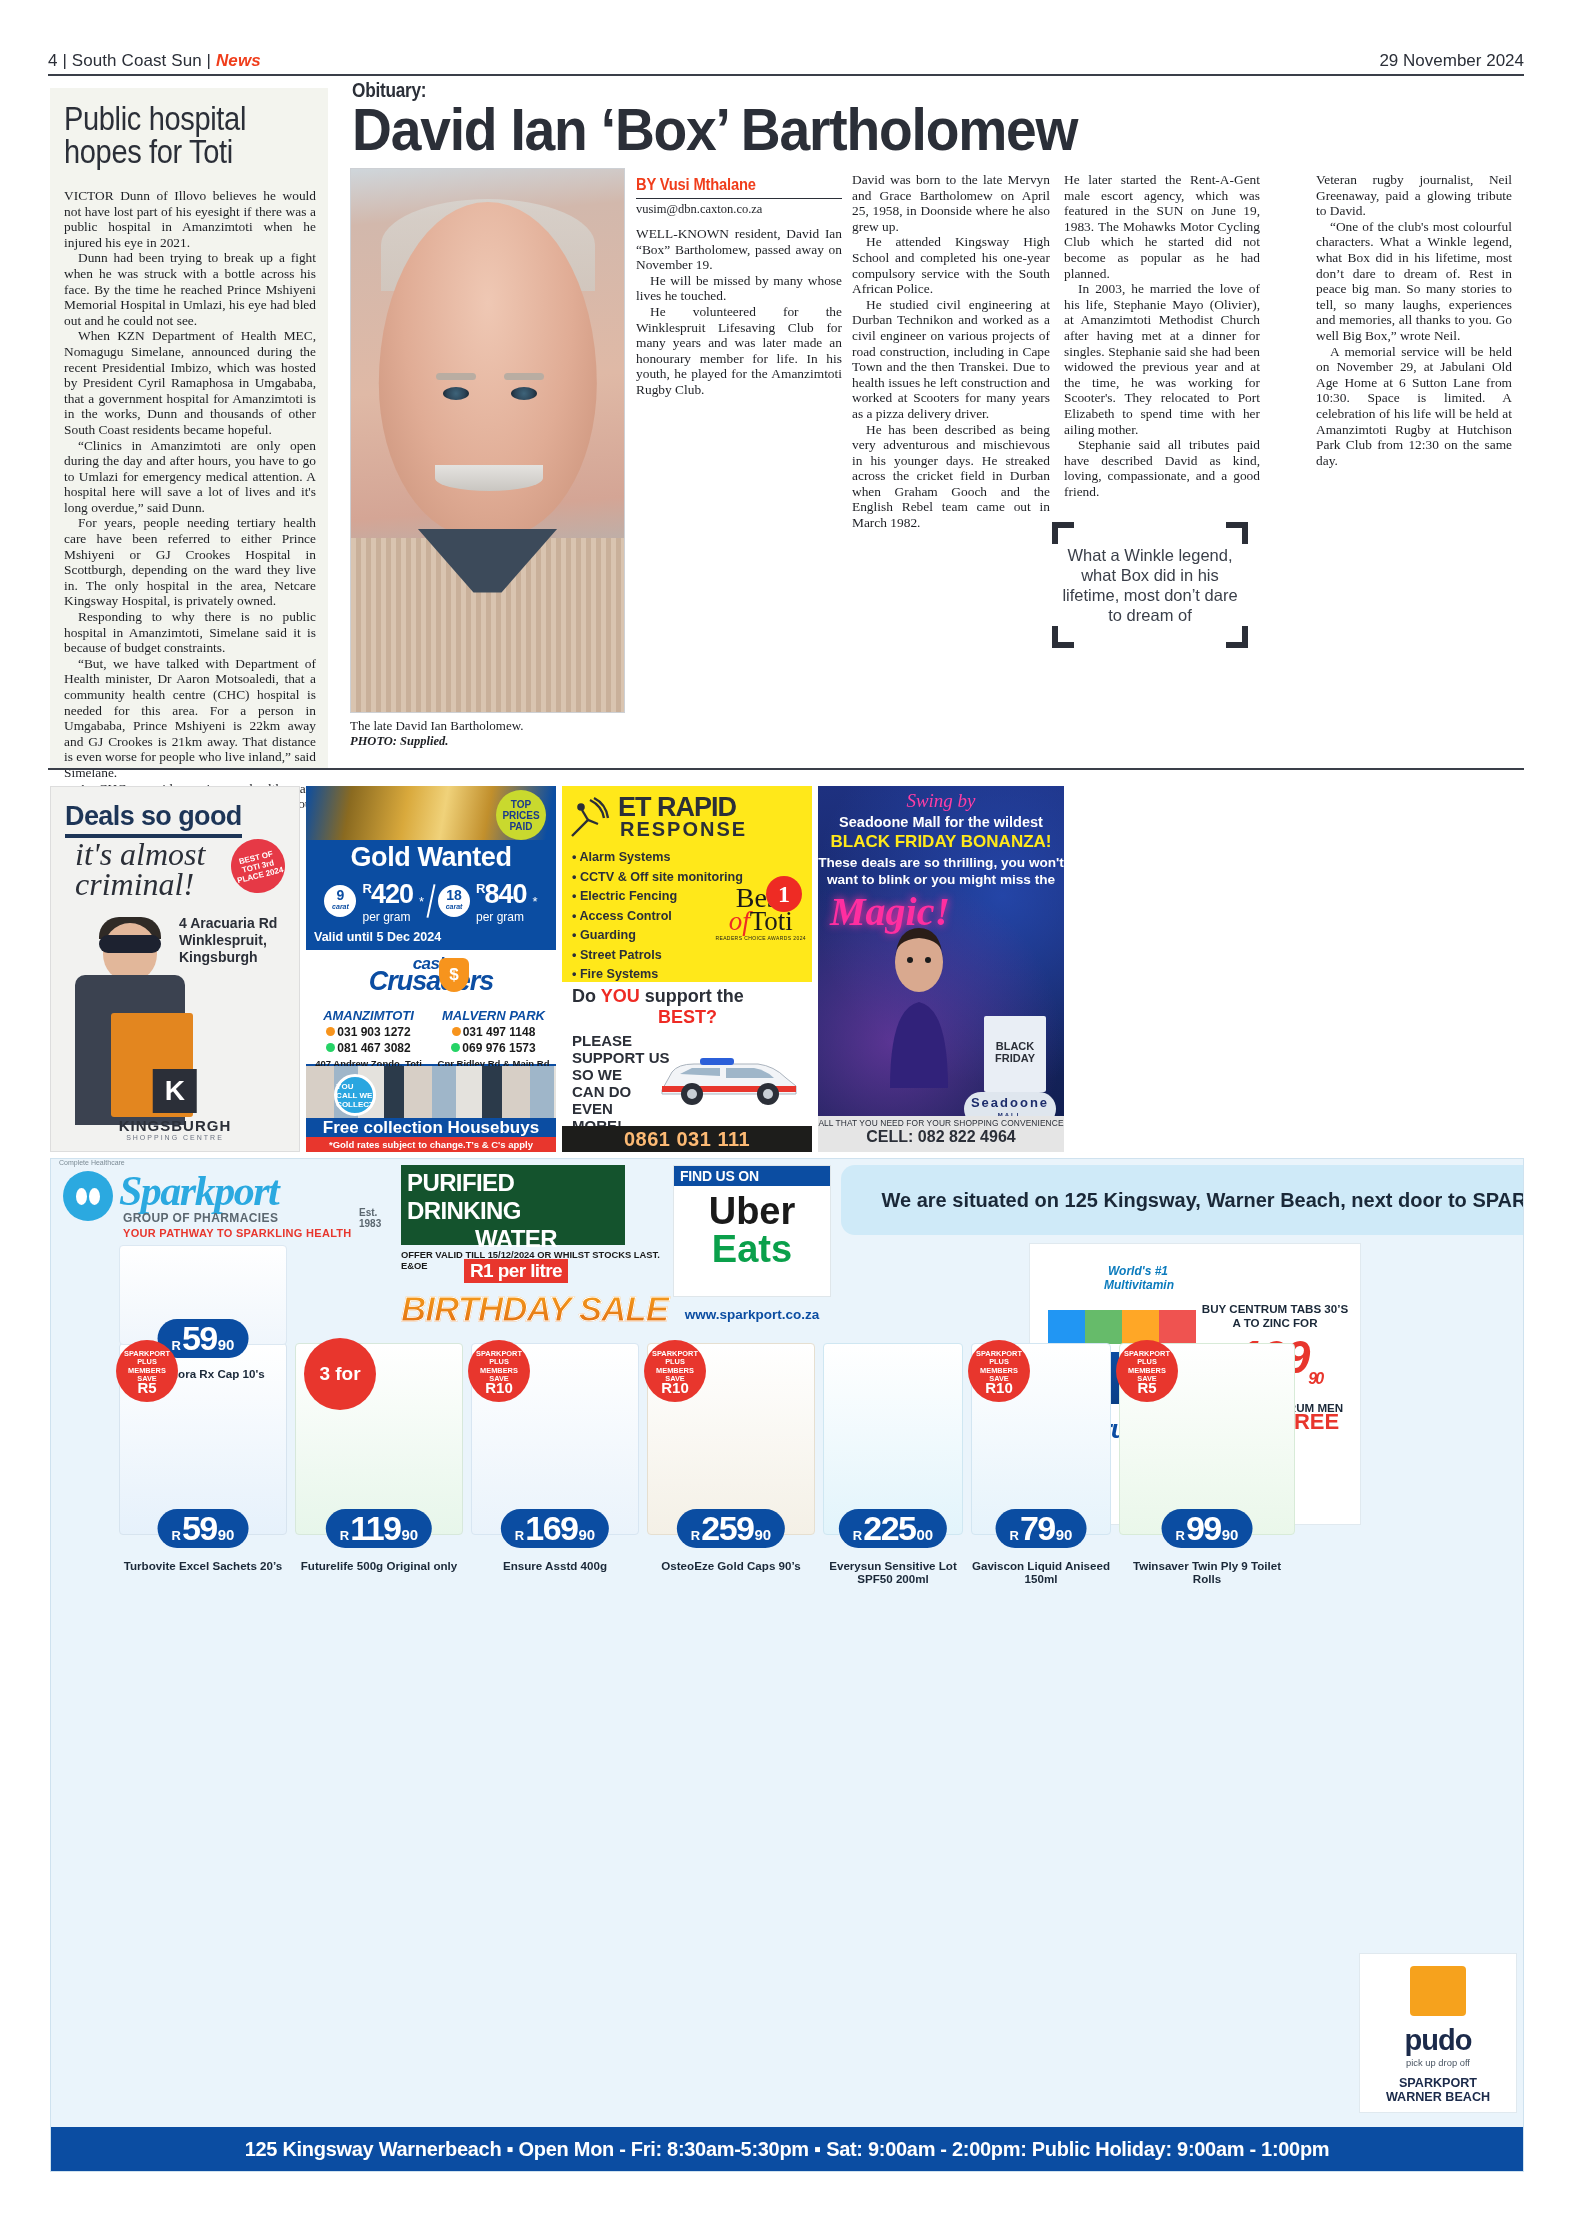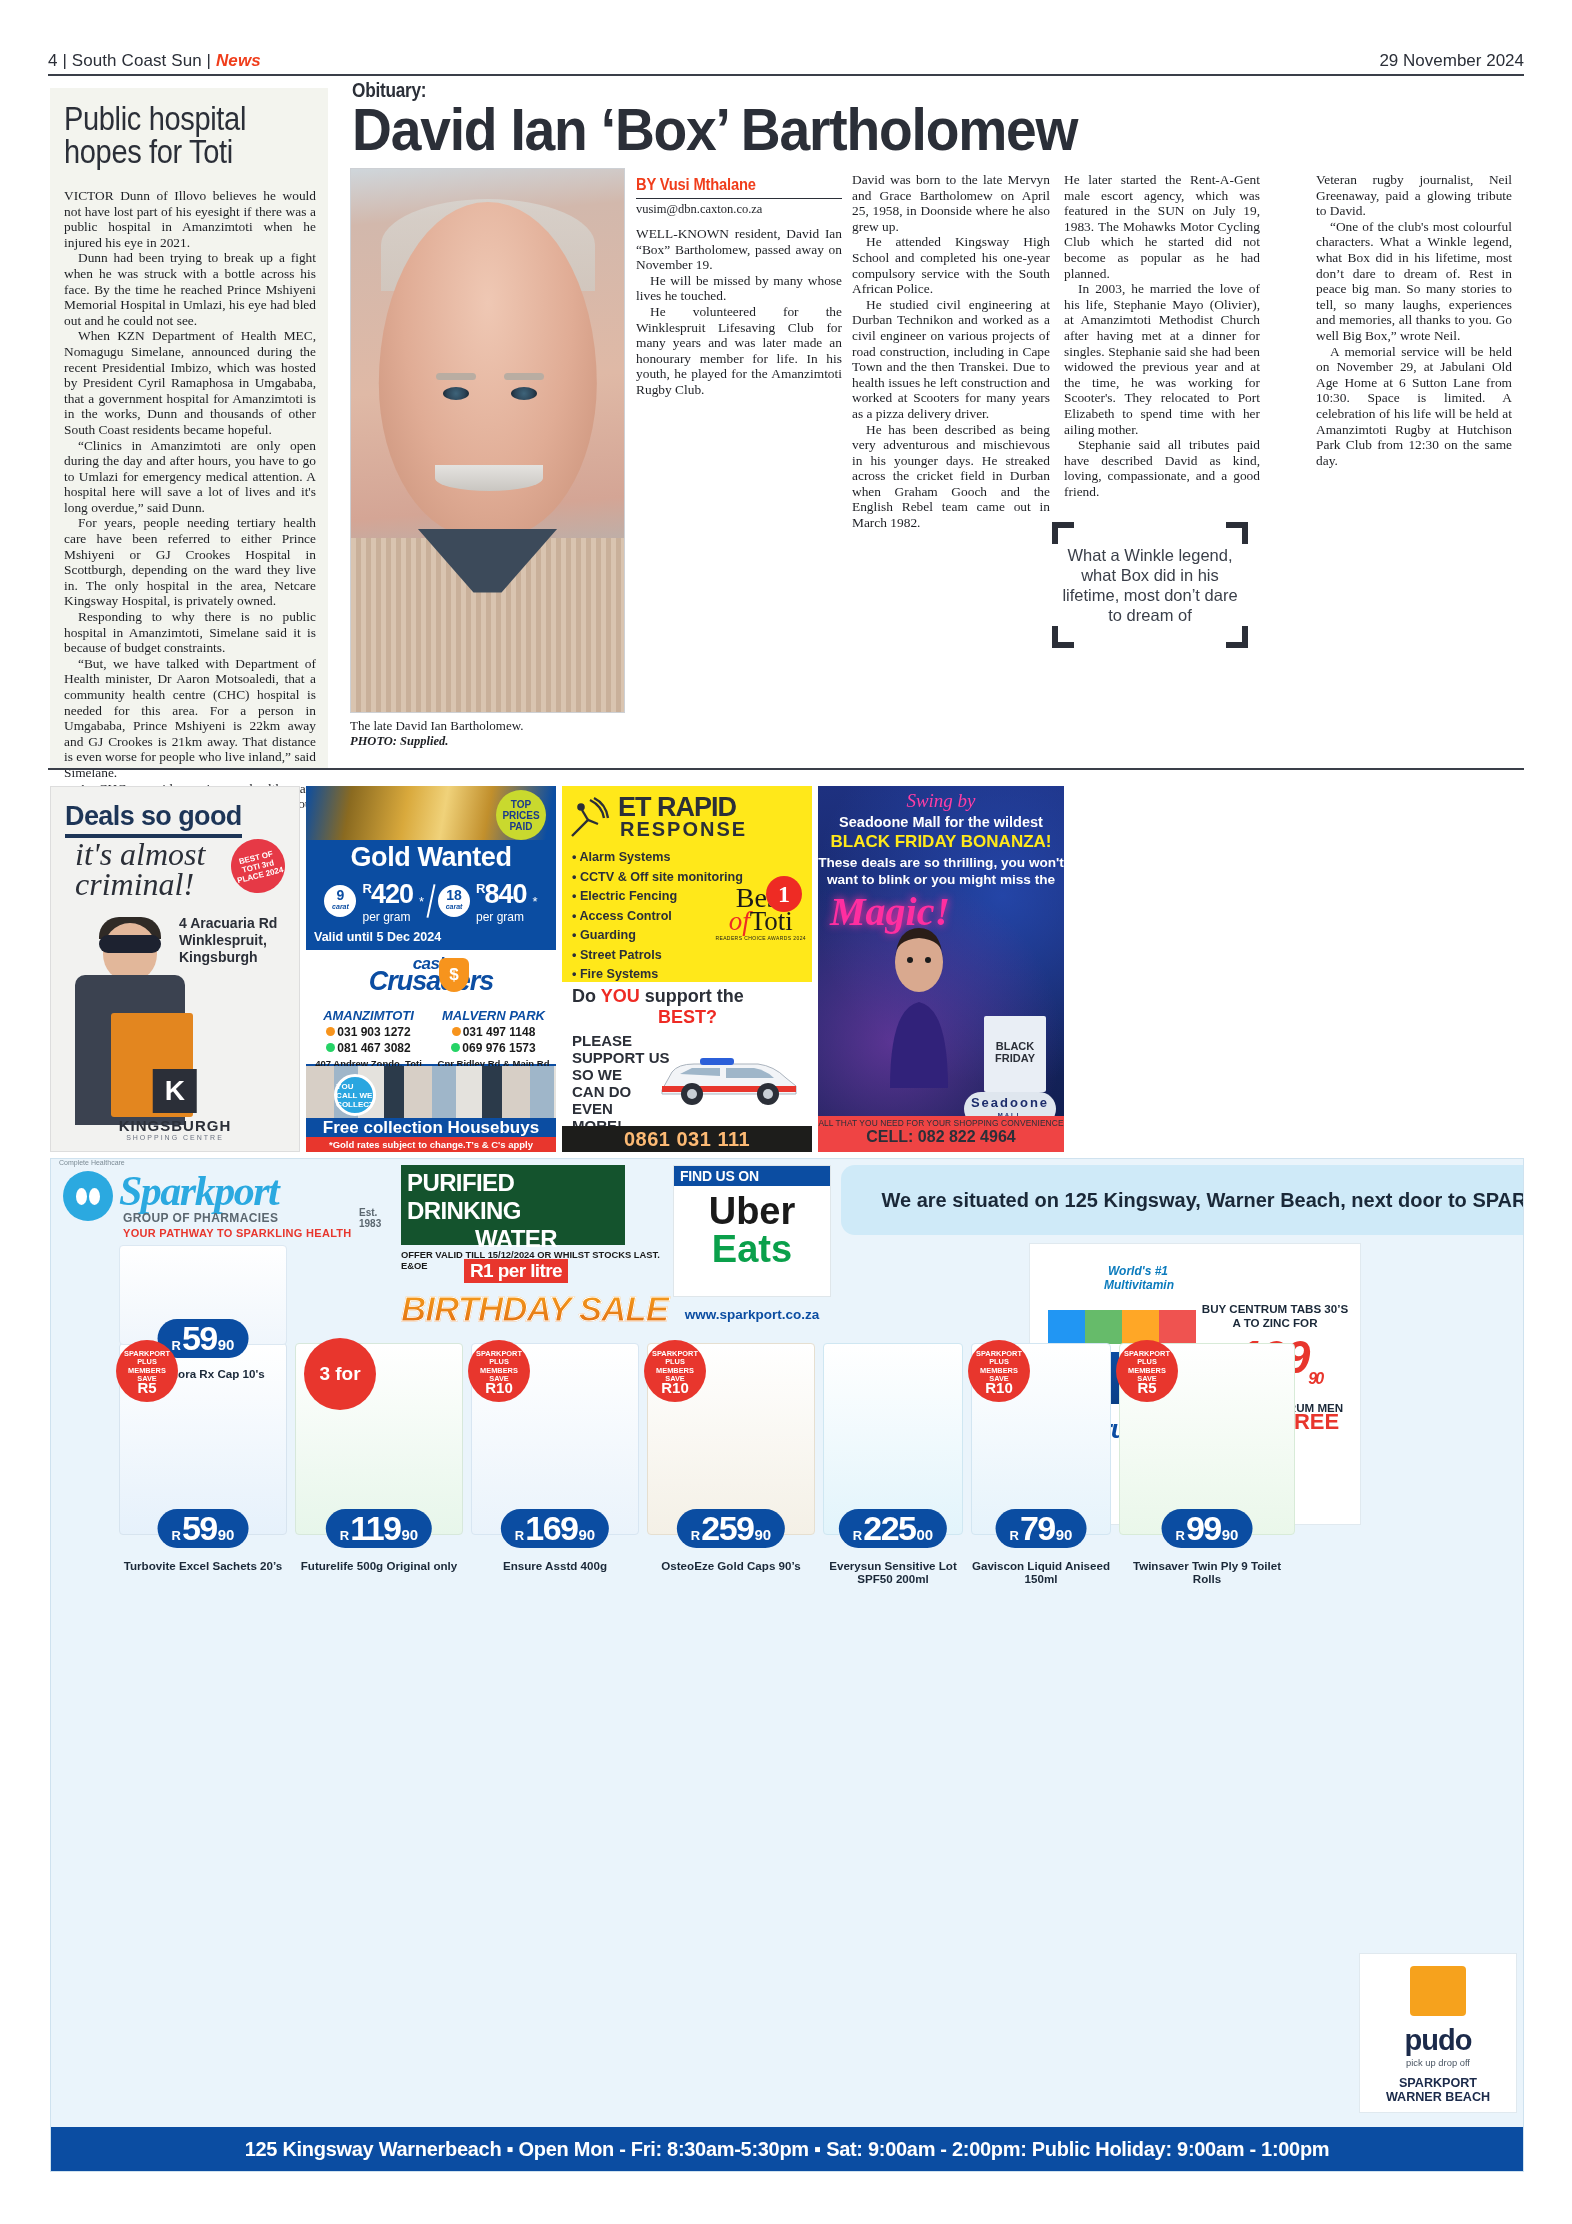--- a/index.html
+++ b/index.html
@@ -245,21 +245,21 @@
   .sd-magic { position:absolute; left:12px; top:102px; font-size:40px; font-weight:bold; font-style:italic;
     color:#ff2ea0; font-family:"Liberation Serif",serif; text-shadow:0 0 8px #ff2ea0; }
   .sd-woman { position:absolute; left:46px; top:142px; width:110px; height:160px; }
   .sd-bag { position:absolute; right:18px; bottom:60px; width:62px; height:76px; background:#e9eef5; border-radius:2px;}
   .sd-bf { position:absolute; right:20px; bottom:88px; width:58px; text-align:center; font-size:11px;
     font-weight:bold; color:#2b2f38; line-height:12px; }
   .sd-seal { position:absolute; right:8px; bottom:26px; width:92px; height:34px; border-radius:17px;
     background:#dfe6ee; color:#1c2c6b; font-size:13px; font-weight:bold; display:flex; flex-direction:column;
     align-items:center; justify-content:center; line-height:13px; }
   .sd-seal span { font-size:6px; letter-spacing:2px; }
-  .sd-foot { position:absolute; left:0; bottom:0; width:100%; height:36px; background:#ef4444; text-align:center;}
+  .sd-foot { position:absolute; left:0; bottom:0; width:100%; height:36px; background:#e5e5e5; text-align:center;}
   .sd-foot .f1 { font-size:8.4px; color:#2b2f38; padding-top:2px; letter-spacing:.1px;}
   .sd-foot .f2 { font-size:16px; font-weight:bold; color:#2b2f38; }
 
   
   .ad-sp { left:50px; top:1158px; width:1474px; height:1014px; background:#eaf4fb; border:1px solid #cfe2ef; }
   .sp-logo-wrap { position:absolute; left:8px; top:6px; width:330px; height:78px; }
   .sp-mark { position:absolute; left:4px; top:6px; width:50px; height:50px; border-radius:50%;
     background:#2ba9e0; display:flex; align-items:center; justify-content:center; }
   .sp-mark .p1 { width:11px; height:17px; border-radius:50% 50% 50% 50%; background:#fff; margin:0 1px; }
   .sp-name { position:absolute; left:60px; top:2px; font-size:42px; font-weight:bold; font-style:italic;
@@ -397,21 +397,21 @@
     <p>He will be missed by many whose lives he touched.</p>
     <p>He volunteered for the Winklespruit Lifesaving Club for many years and was later made an honourary member for life. In his youth, he played for the Amanzimtoti Rugby Club.</p>
   </div>
   <div class="obit-col obit-c2">
     <p class="first">David was born to the late Mervyn and Grace Bartholomew on April 25, 1958, in Doonside where he also grew up.</p>
     <p>He attended Kingsway High School and completed his one-year compulsory service with the South African Police.</p>
     <p>He studied civil engineering at Durban Technikon and worked as a civil engineer on various projects of road construction, including in Cape Town and the then Transkei. Due to health issues he left construction and worked at Scooters for many years as a pizza delivery driver.</p>
     <p>He has been described as being very adventurous and mischievous in his younger days. He streaked across the cricket field in Durban when Graham Gooch and the English Rebel team came out in March 1982.</p>
   </div>
   <div class="obit-col obit-c3">
-    <p class="first">He later started the Rent-A-Gent male escort agency, which was featured in the SUN on July 19, 1983. The Mohawks Motor Cycling Club which he started did not become as popular as he had planned.</p>
+    <p class="first">He later started the Rent-A-Gent male escort agency, which was featured in the SUN on June 19, 1983. The Mohawks Motor Cycling Club which he started did not become as popular as he had planned.</p>
     <p>In 2003, he married the love of his life, Stephanie Mayo (Olivier), at Amanzimtoti Methodist Church after having met at a dinner for singles. Stephanie said she had been widowed the previous year and at the time, he was working for Scooter's. They relocated to Port Elizabeth to spend time with her ailing mother.</p>
     <p>Stephanie said all tributes paid have described David as kind, loving, compassionate, and a good friend.</p>
   </div>
   <div class="obit-col obit-c4">
     <p class="first">Veteran rugby journalist, Neil Greenaway, paid a glowing tribute to David.</p>
     <p>“One of the club's most colourful characters. What a Winkle legend, what Box did in his lifetime, most don’t dare to dream of. Rest in peace big man. So many stories to tell, so many laughs, experiences and memories, all thanks to you. Go well Big Box,” wrote Neil.</p>
     <p>A memorial service will be held on November 29, at Jabulani Old Age Home at 6 Sutton Lane from 10:30. Space is limited. A celebration of his life will be held at Amanzimtoti Rugby at Hutchison Park Club from 12:30 on the same day.</p>
   </div>
 
   <div class="pullquote">

